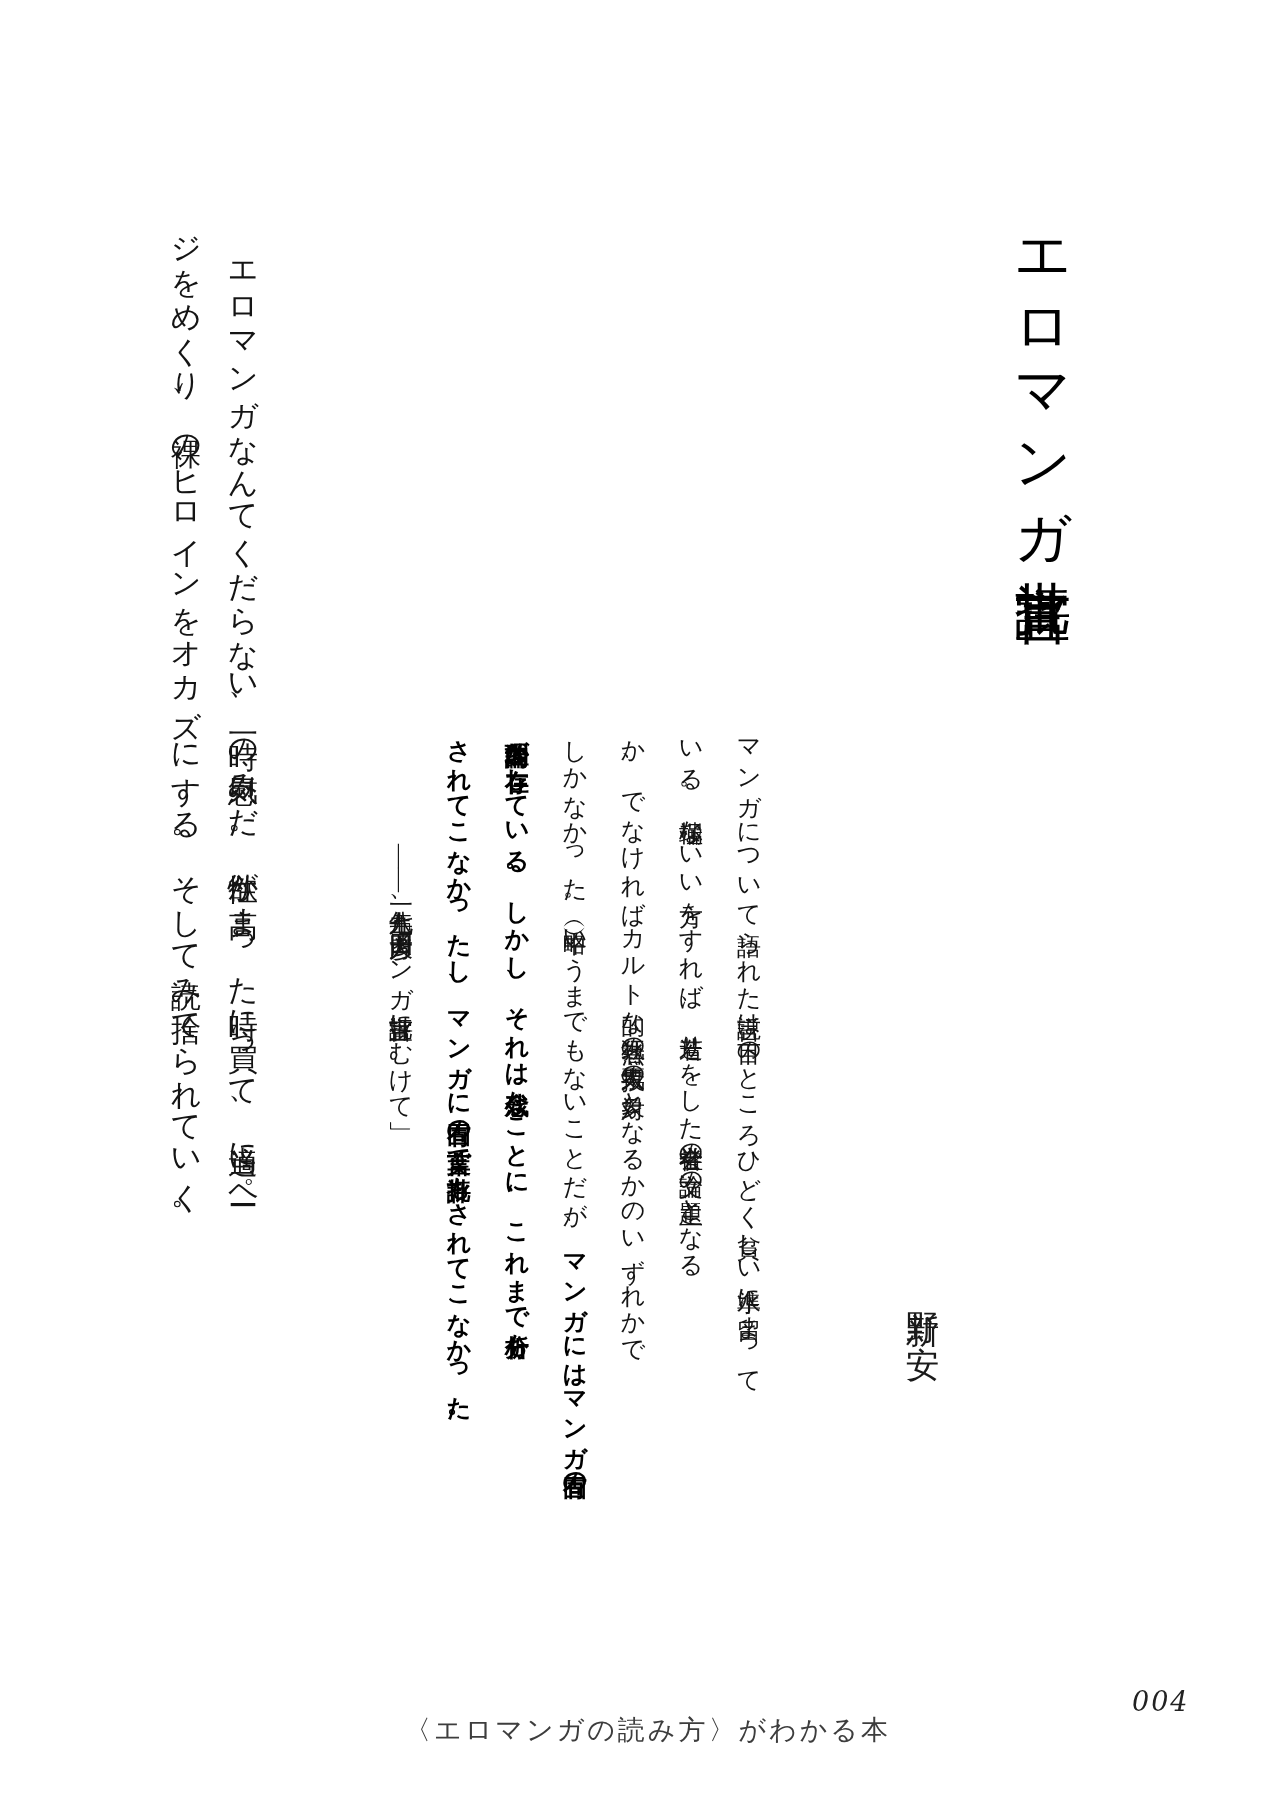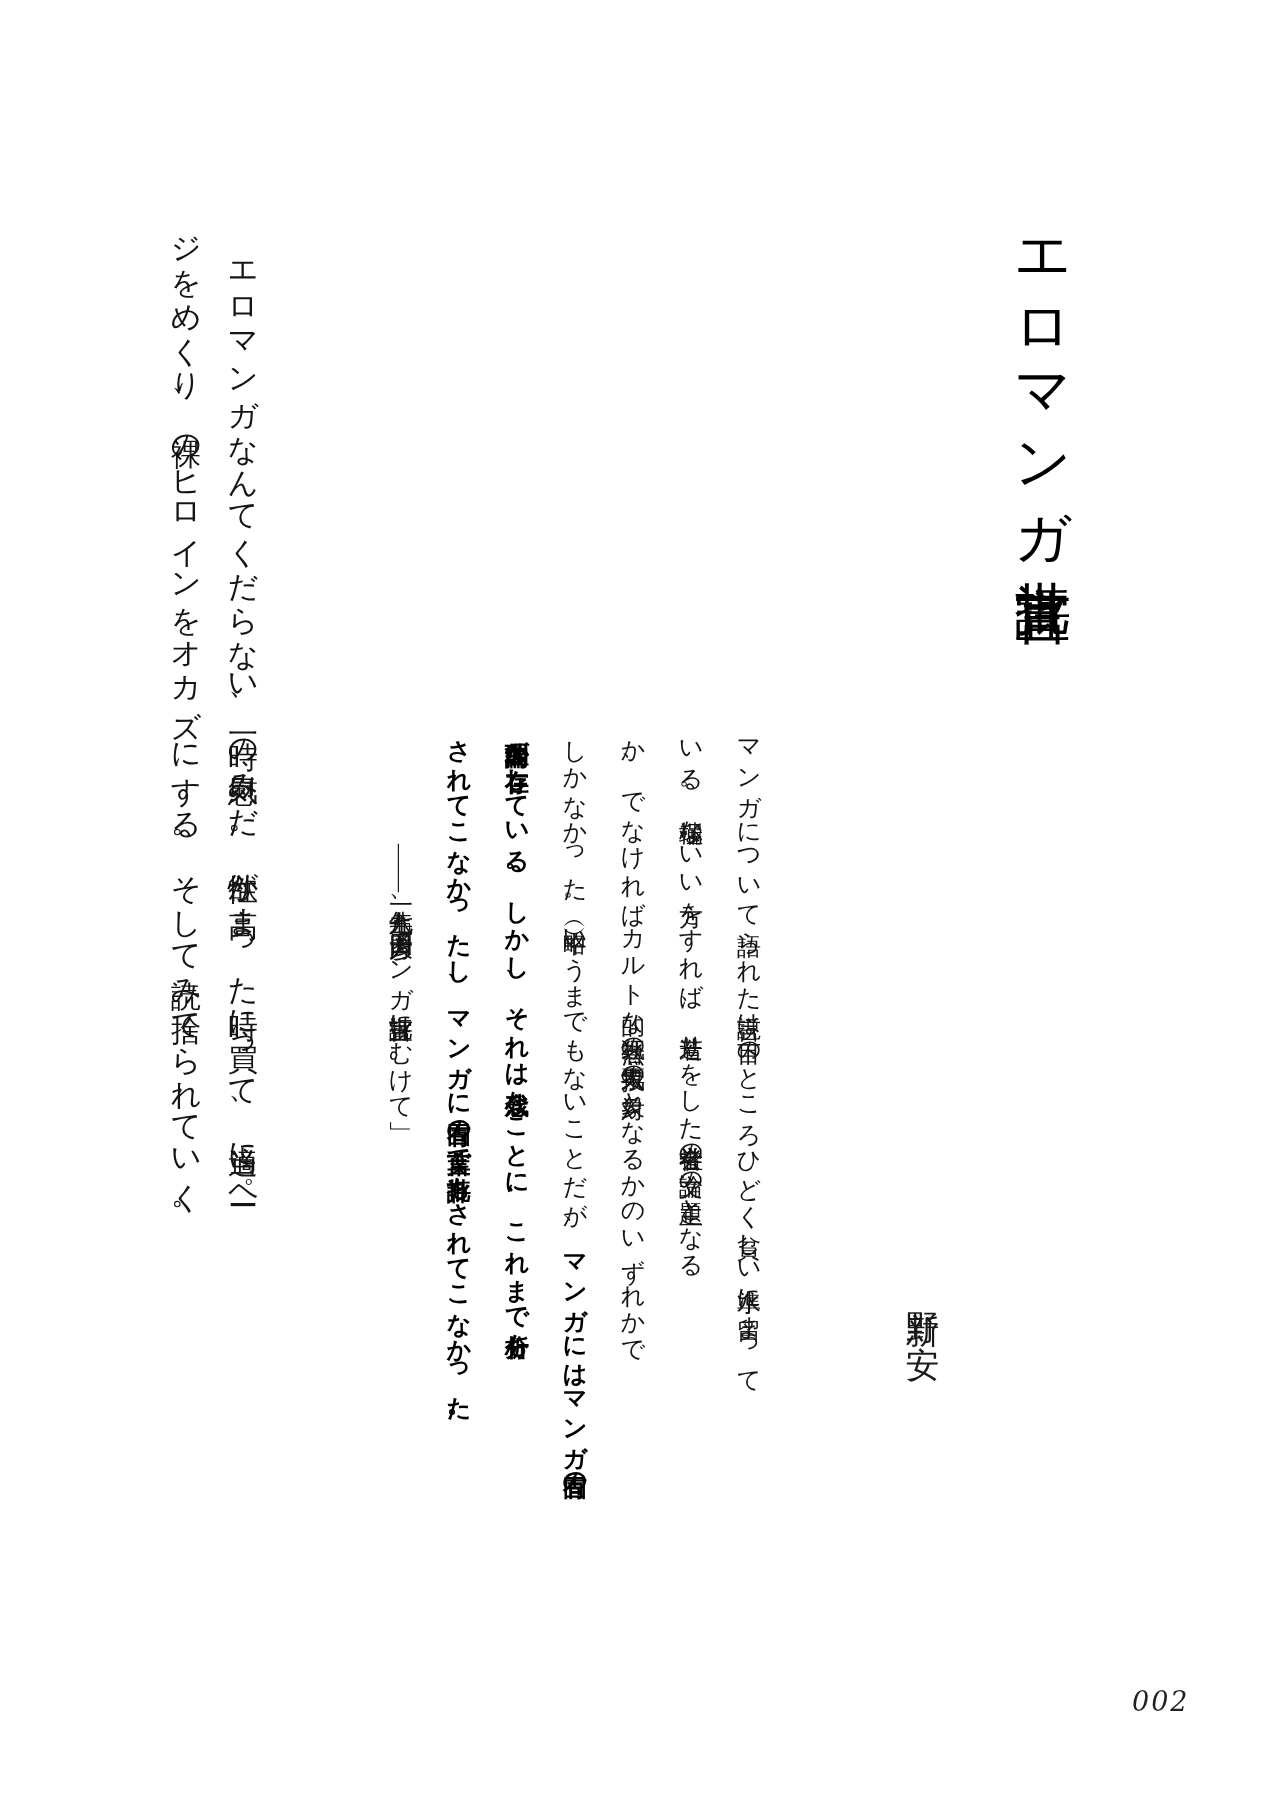--- a/index.html
+++ b/index.html
@@ -102,16 +102,17 @@
     <span class="qline emph">内的論理が存在している。しかし、それは残念なことに、これまで分析も</span>
     <span class="qline emph">されてこなかったし、マンガに固有の言葉で批評もされてこなかった。</span>
     <span class="qline attribution">——一九八七年、四方田犬彦「マンガ批評宣言にむけて」</span>
   </blockquote>
 
   <div class="body-text v">
     <span class="bline indent">エロマンガなんてくだらない、一時の気慰みだ。性欲が高まった時に買って、適当にペー</span>
     <span class="bline">ジをめくり、裸のヒロインをオカズにする。そして読み捨てられていく。</span>
   </div>
 
+  <div class="running-title">〈エロマンガの読み方〉がわかる本</div>
 
-  <div class="page-number">002</div>
+  <div class="page-number">004</div>
 
 </div>
 
 </body></html>

